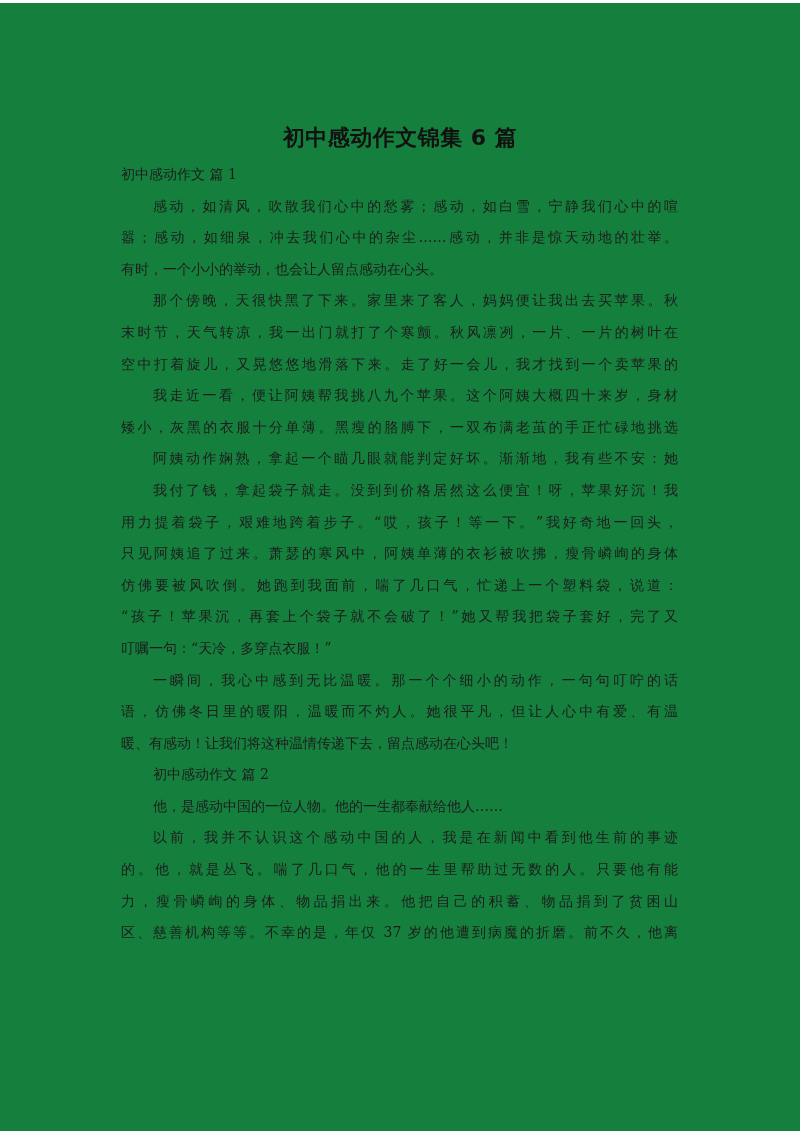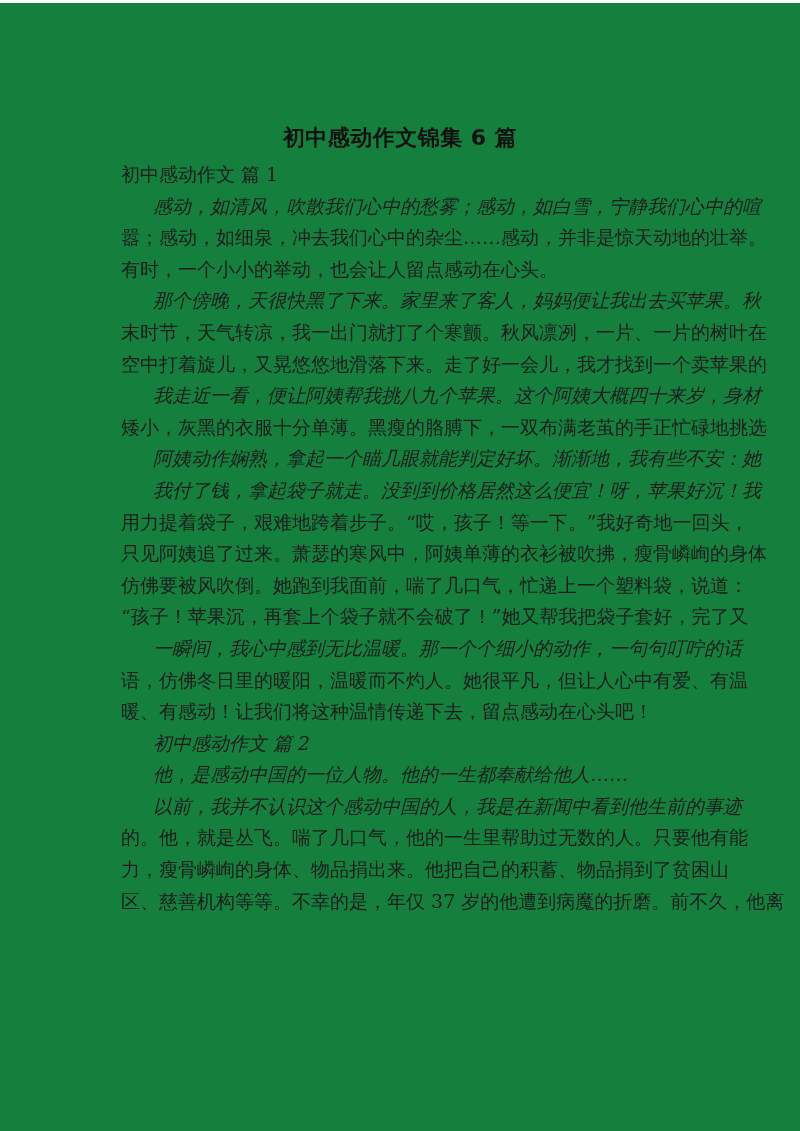--- a/index.html
+++ b/index.html
@@ -3,23 +3,23 @@
 <meta charset="utf-8">
 <style>
   html, body { margin: 0; padding: 0; background: #ffffff; }
   body { width: 800px; height: 1131px; position: relative; overflow: hidden;
          font-family: "DejaVu Serif", "Liberation Serif", serif; color: #1a1a1a; }
   .page { position: absolute; left: 0; top: 3px; width: 800px; height: 1131px; background: #15803d; }
   .title { position: absolute; left: 0; width: 800px; top: 118px; text-align: center;
            font-family: "DejaVu Sans", "Liberation Sans", sans-serif; font-weight: bold;
            font-size: 22px; line-height: 34px; color: #111; letter-spacing: 0.5px; }
   .body { position: absolute; left: 121px; top: 156px; width: 557px; }
-  .line { display: block; height: 31.6px; line-height: 31.6px; font-size: 19px;
+  .line { display: block; height: 31.6px; line-height: 31.6px; font-size: 14px;
           white-space: nowrap; text-align: justify; text-align-last: justify; color: #1c1c1c; }
-  .line.indent { padding-left: 32px; font-style: italic; }
+  .line.indent { padding-left: 32px; }
   .line.last { text-align-last: left; }
   .line.heading { text-align-last: left; }
 </style>
 </head>
 <body>
 
 <div class="page">
   <div class="title">初中感动作文锦集 6 篇</div>
 
   <div class="body">
@@ -37,20 +37,21 @@
     <span class="line indent">我走近一看，便让阿姨帮我挑八九个苹果。这个阿姨大概四十来岁，身材</span>
     <span class="line">矮小，灰黑的衣服十分单薄。黑瘦的胳膊下，一双布满老茧的手正忙碌地挑选</span>
 
     <span class="line indent">阿姨动作娴熟，拿起一个瞄几眼就能判定好坏。渐渐地，我有些不安：她</span>
 
     <span class="line indent">我付了钱，拿起袋子就走。没到到价格居然这么便宜！呀，苹果好沉！我</span>
     <span class="line">用力提着袋子，艰难地跨着步子。“哎，孩子！等一下。”我好奇地一回头，</span>
     <span class="line">只见阿姨追了过来。萧瑟的寒风中，阿姨单薄的衣衫被吹拂，瘦骨嶙峋的身体</span>
     <span class="line">仿佛要被风吹倒。她跑到我面前，喘了几口气，忙递上一个塑料袋，说道：</span>
     <span class="line">“孩子！苹果沉，再套上个袋子就不会破了！”她又帮我把袋子套好，完了又</span>
+    <span class="line last">叮嘱一句：“天冷，多穿点衣服！”</span>
 
     <span class="line indent">一瞬间，我心中感到无比温暖。那一个个细小的动作，一句句叮咛的话</span>
     <span class="line">语，仿佛冬日里的暖阳，温暖而不灼人。她很平凡，但让人心中有爱、有温</span>
     <span class="line last">暖、有感动！让我们将这种温情传递下去，留点感动在心头吧！</span>
 
     <span class="line indent heading">初中感动作文 篇 2</span>
 
     <span class="line indent last">他，是感动中国的一位人物。他的一生都奉献给他人……</span>
 
     <span class="line indent">以前，我并不认识这个感动中国的人，我是在新闻中看到他生前的事迹</span>

